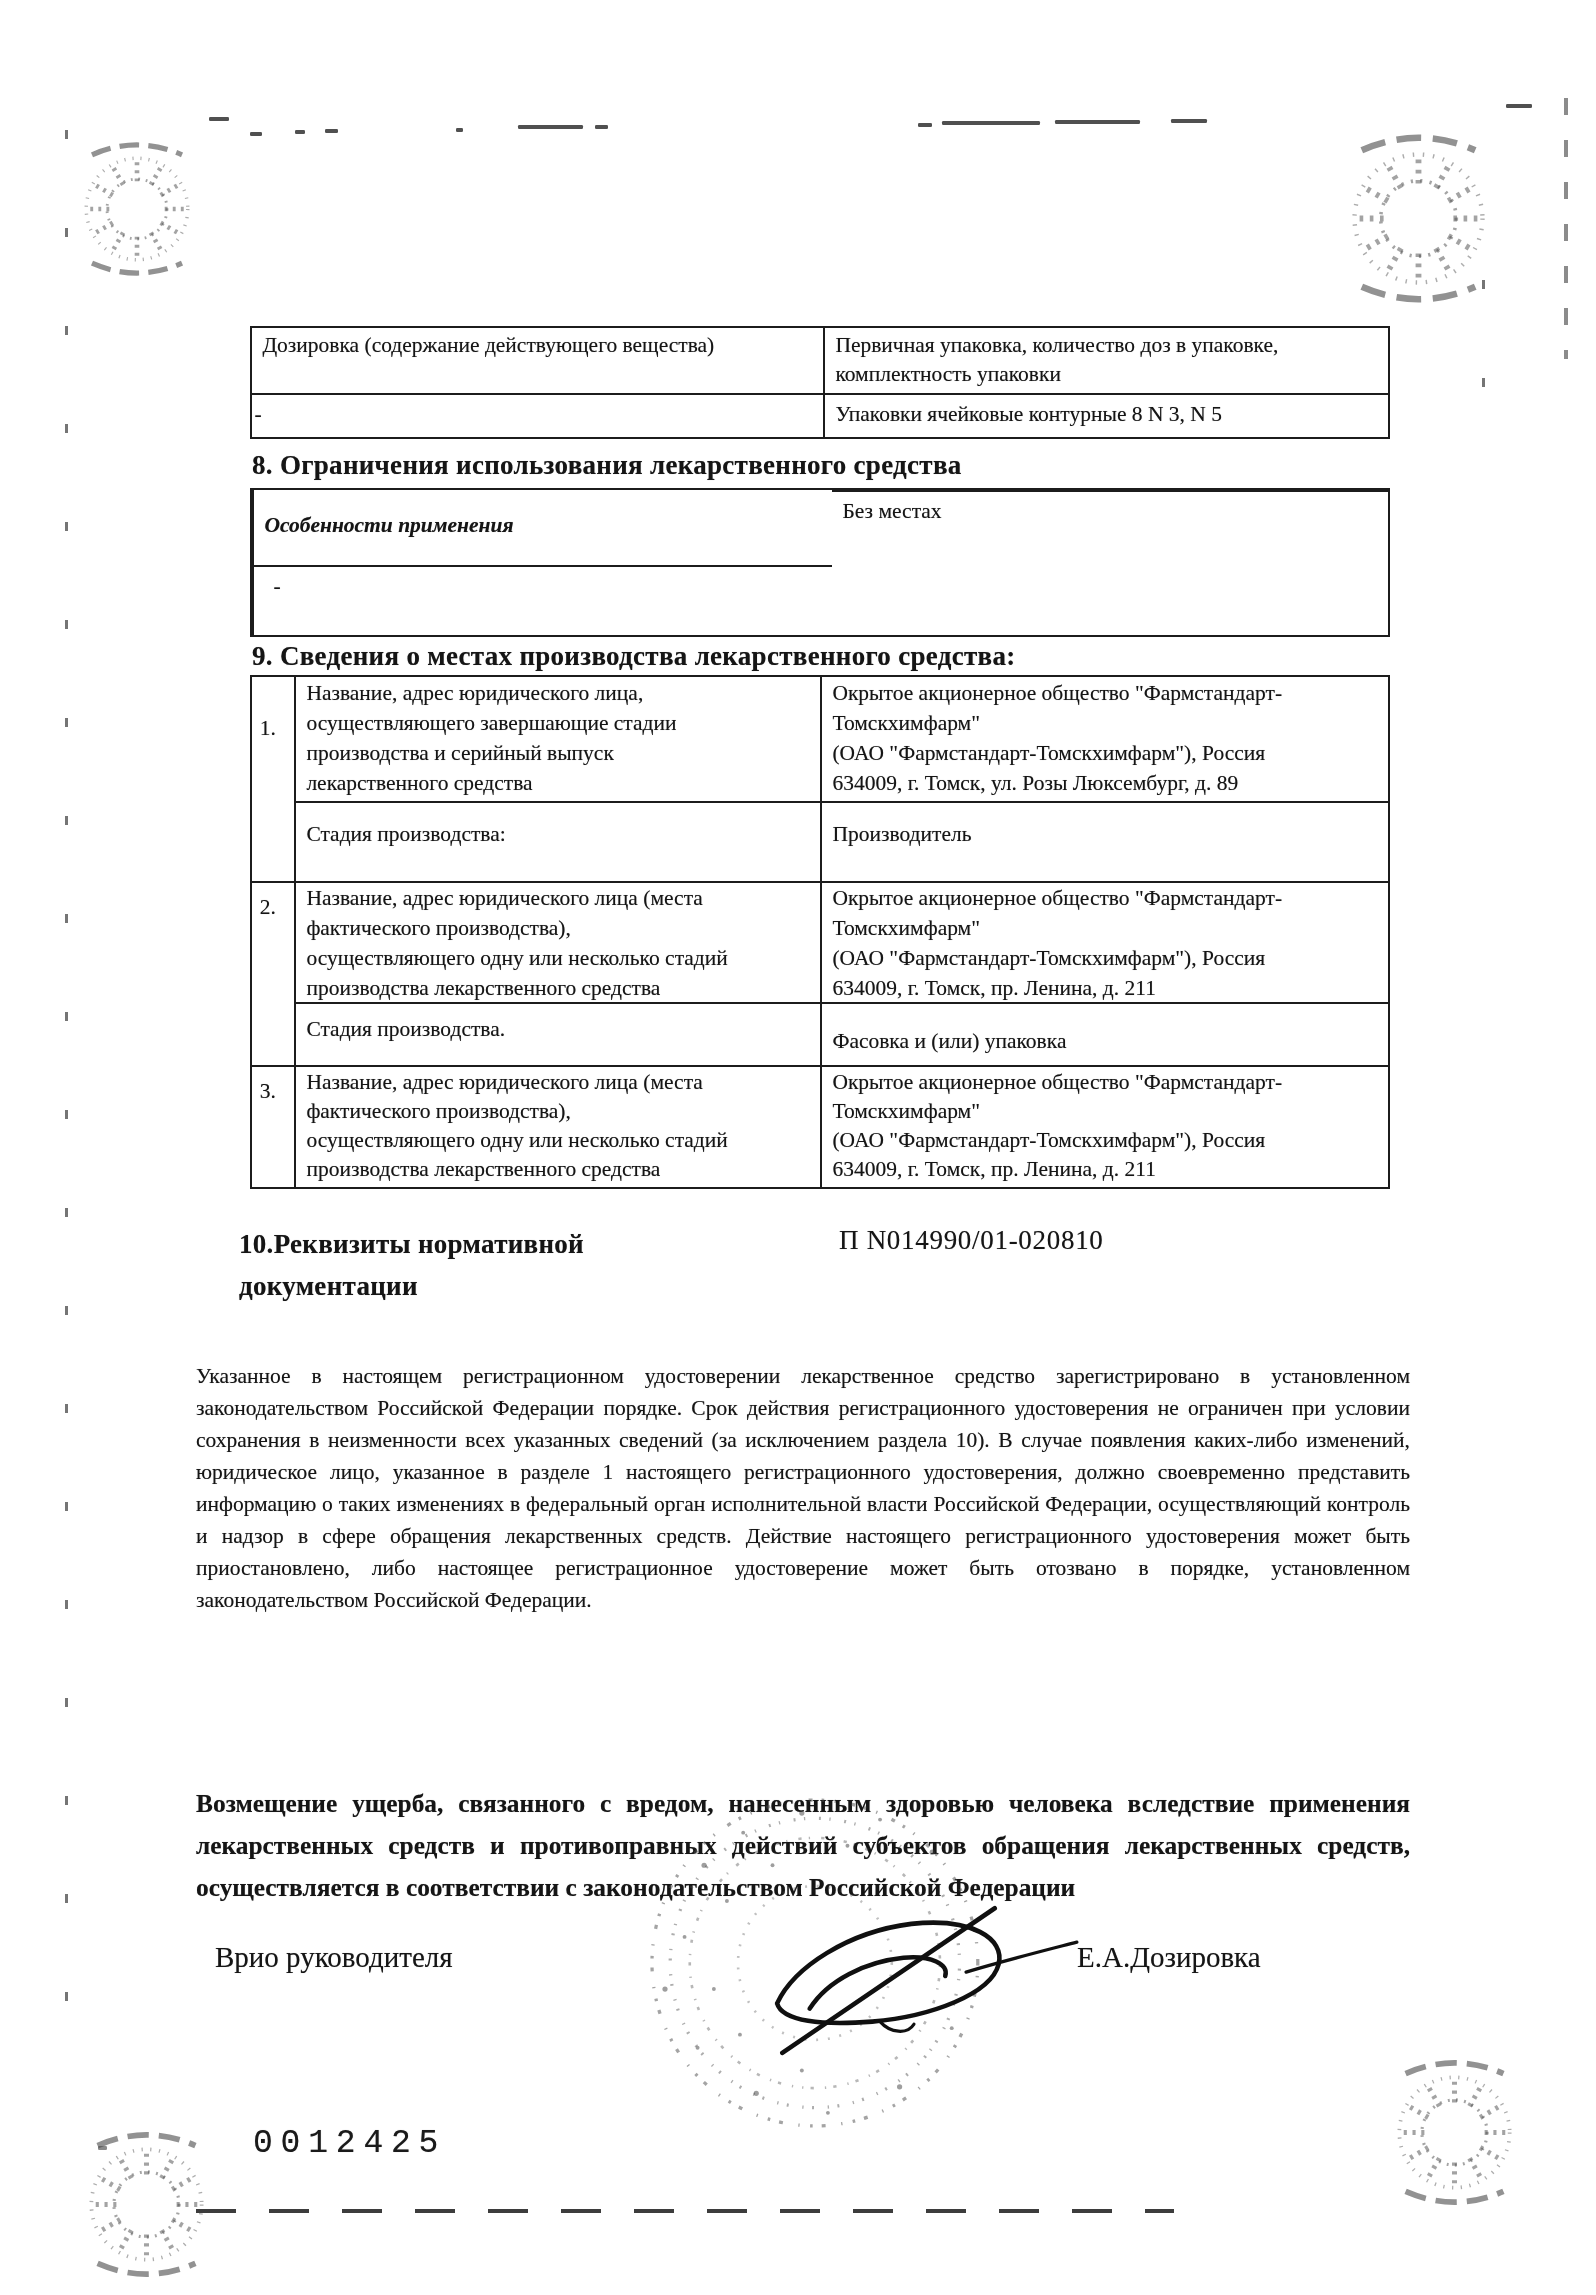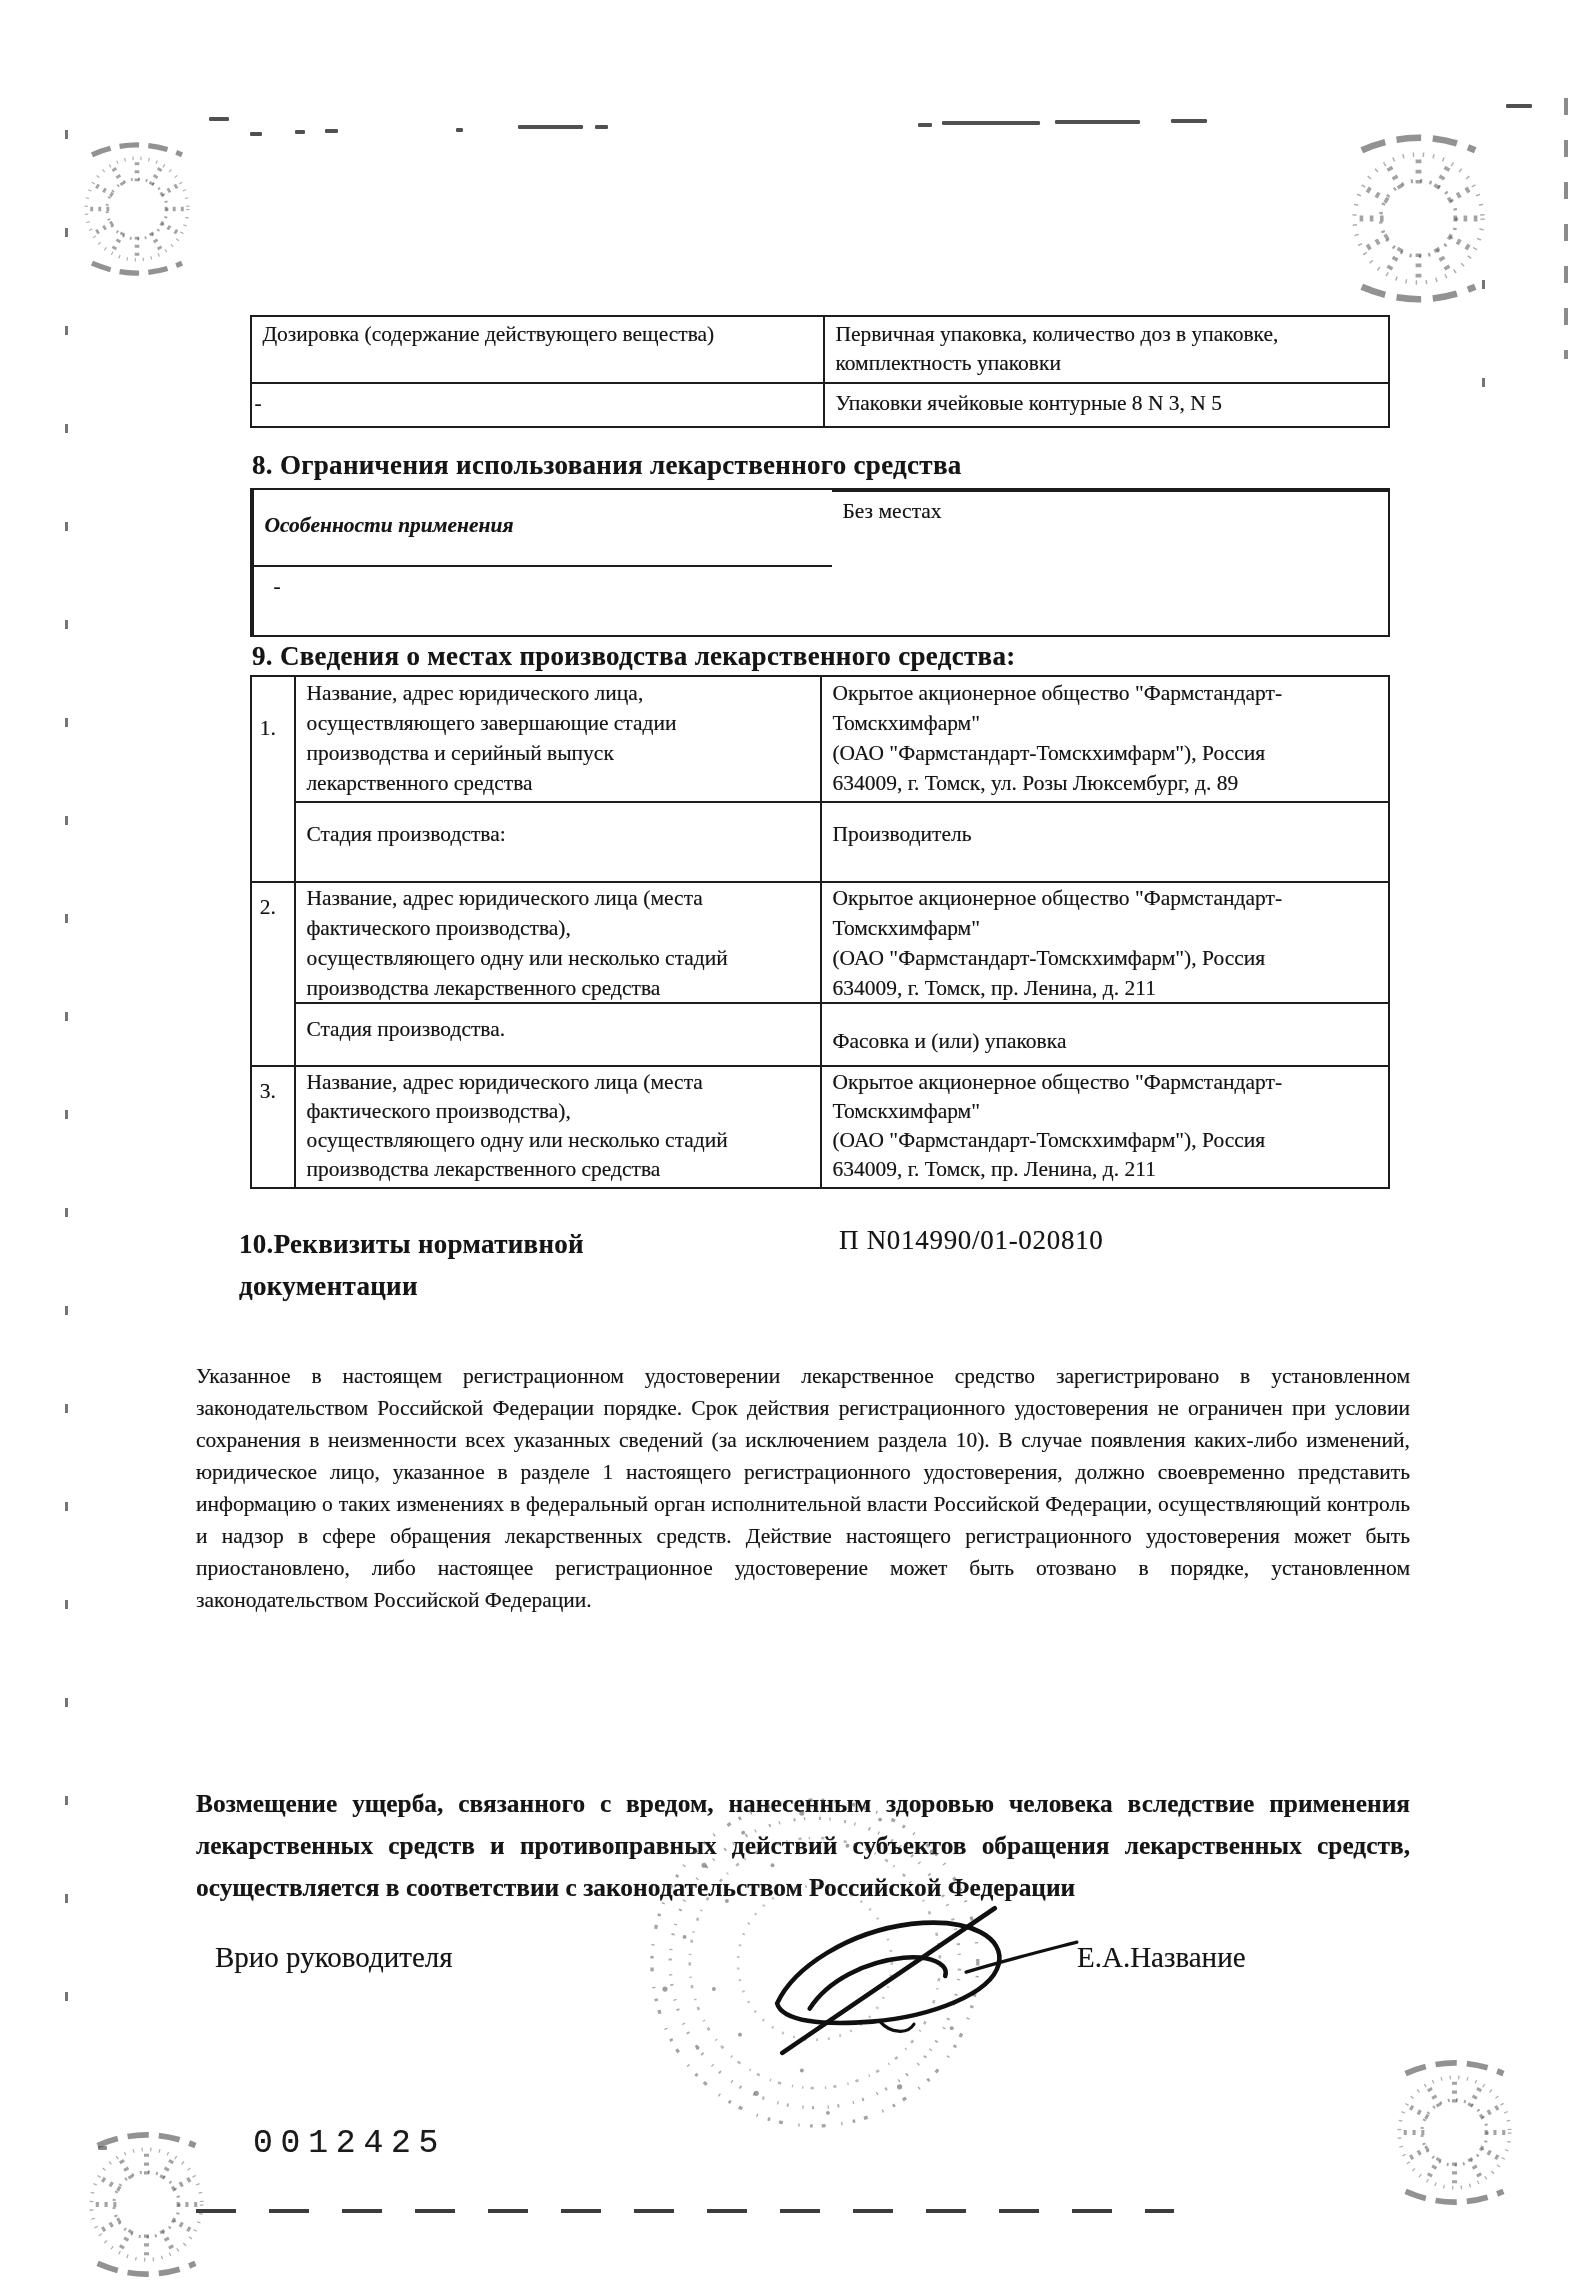--- a/index.html
+++ b/index.html
@@ -81,21 +81,21 @@
   <svg style="left:1324px;top:124px" width="189" height="189" viewBox="0 0 290 290">
       <use href="#rosette"></use>
     </svg>
   <svg style="left:65px;top:2123px" width="163" height="163" viewBox="0 0 250 250">
       <use href="#rosette"></use>
     </svg>
   <svg style="left:1373px;top:2051px" width="163" height="163" viewBox="0 0 250 250">
       <use href="#rosette"></use>
     </svg>
 
-  <div class="tbl" id="t1" style="left:250px;top:315px;width:1136px;grid-template-columns:571px 1fr;grid-template-rows:65px 44px">
+  <div class="tbl" id="t1" style="left:250px;top:326px;width:1136px;grid-template-columns:571px 1fr;grid-template-rows:65px 44px">
     <div class="cell" style="line-height:29px;padding-top:2.6px">Дозировка (содержание действующего вещества)</div>
     <div class="cell bl" style="line-height:29px;padding-top:2.6px">Первичная упаковка, количество доз в упаковке,
 комплектность упаковки</div>
     <div class="cell bt" style="padding-left:2.6px">-</div>
     <div class="cell bl bt">Упаковки ячейковые контурные 8  N 3, N 5</div>
   </div>
 
   <div class="h" style="left:252px;top:450px">8. Ограничения использования лекарственного средства</div>
   <div class="tbl" id="t2" style="left:250px;top:488px;width:1136px;grid-template-columns:580px 1fr;grid-template-rows:75px 70px">
     <div class="cell bl it" style="padding-top:19.6px">Особенности применения</div>
@@ -177,19 +177,19 @@
     <g stroke="#101010" stroke-width="7" fill="none" stroke-linecap="round">
       <path d="M262,352 C288,296 372,242 468,230 C560,220 612,252 602,292 C590,338 498,372 408,380 C332,386 270,380 262,352"></path>
       <path d="M312,360 C340,316 398,288 456,282 C498,278 526,292 520,310"></path>
       <path d="M270,428 L596,206"></path>
       <path d="M552,304 C612,286 660,274 722,258" stroke-width="5"></path>
       <path d="M420,380 C436,398 462,400 472,384" stroke-width="5"></path>
     </g>
   </svg>
 
   <div class="sig-label" style="left:215px;top:1941px">Врио руководителя</div>
-  <div class="sig-label" style="left:1077px;top:1941px">Е.А.Название</div>
+  <div class="sig-label" style="left:1077px;top:1941px">Е.А.Дозировка</div>
 
   <div class="serial" style="left:253px;top:2125px">0012425</div>
   <div class="hdash" style="left:196px;top:2209px;width:978px"></div>
 
 </div>
 
 
 </body></html>

